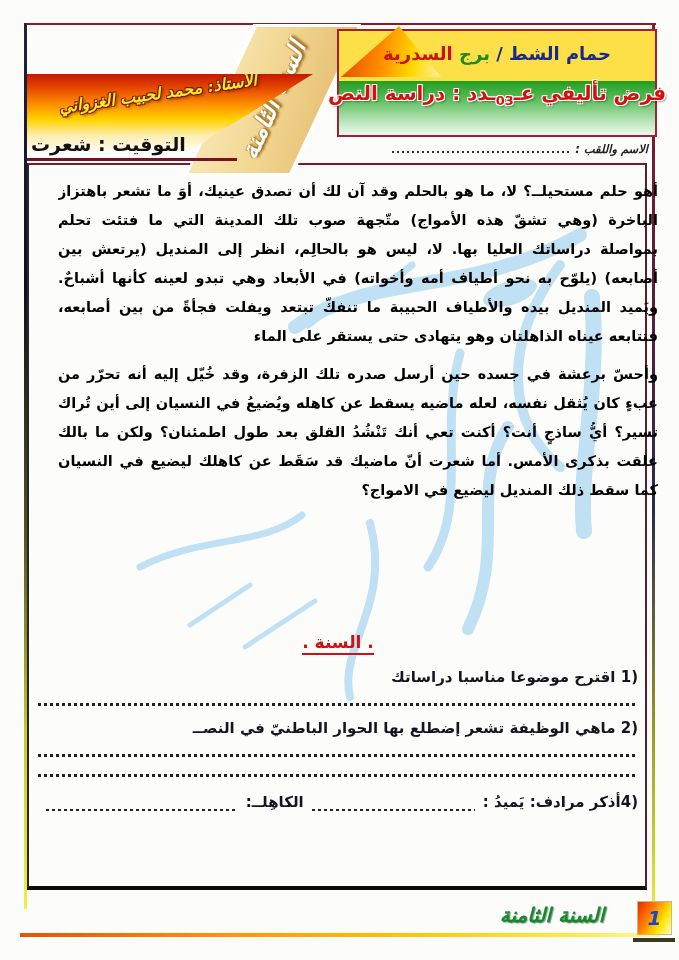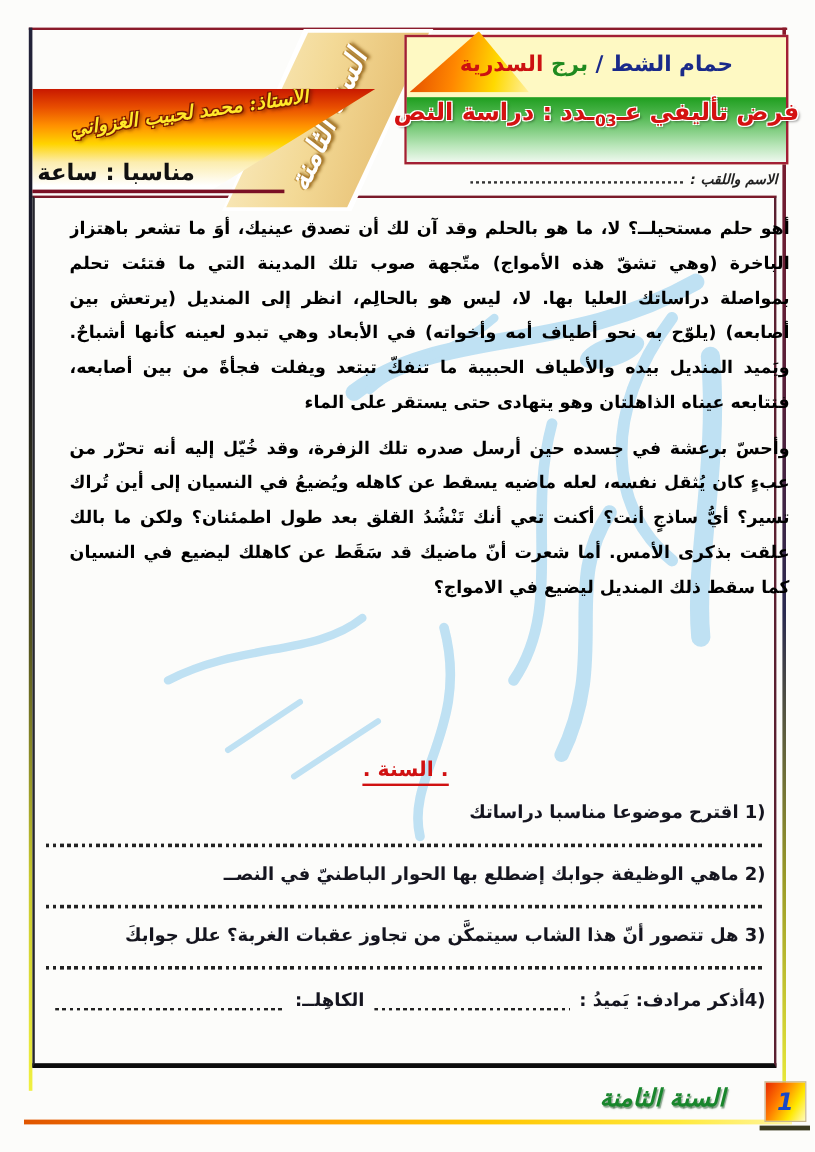--- a/index.html
+++ b/index.html
@@ -13,21 +13,21 @@
   .frame-right{position:absolute;left:652px;top:23px;width:3px;height:886px;
     background:linear-gradient(to bottom,#8a1a2a 0%,#55203a 35%,#2a2a50 55%,#9a9a28 80%,#eaea3a 100%);}
 
   
   .content-box{position:absolute;left:27px;top:163px;width:616px;height:721px;
     border-top:2px solid #7a1a2a;border-right:2px solid #5a2030;
     border-left:2px solid #26262e;border-bottom:4px solid #0c0c0c;}
 
   
   .header-box{position:absolute;left:337px;top:29px;width:316px;height:104px;
-    background:#fef9c3;border:2px solid #a21f35;z-index:5;}
+    background:#fde047;border:2px solid #a21f35;z-index:5;}
   .header-triangle{position:absolute;left:2px;top:-5px;width:100px;height:51px;
     clip-path:polygon(58% 0,0 100%,100% 100%);
     background:linear-gradient(100deg,#e04400 0%,#ff8800 40%,#ffd900 72%,#fff0a0 100%);z-index:1;}
   .school-line{position:relative;z-index:2;height:46px;line-height:46px;text-align:center;
     direction:rtl;font-weight:bold;font-size:18px;white-space:nowrap;}
   .school-part1{color:#1a2a8a;} .school-part2{color:#1f8a1f;} .school-part3{color:#cc1111;}
   .green-band{position:absolute;left:0;bottom:0;width:100%;height:54px;z-index:2;
     background:linear-gradient(to bottom,#1f9e1f 0%,#53b953 30%,#b9e6b9 75%,#eef8ee 100%);
     display:flex;align-items:flex-start;justify-content:center;}
   .exam-title{direction:rtl;color:#d41111;font-weight:bold;font-size:20px;white-space:nowrap;
@@ -120,21 +120,21 @@
     </div>
     <div class="green-band">
       <div class="exam-title">
         <span>فرض تأليفي عـ</span><span class="exam-num">03</span><span>ـدد : دراسة النص</span>
       </div>
     </div>
   </div>
 
   <div class="banner">
     <div class="teacher-cal">الأستاذ: محمد لحبيب الغزواني</div>
-    <div class="timing">مناسبا : ساعة</div>
+    <div class="timing">التوقيت : شعرت</div>
   </div>
   <div class="banner-underline"></div>
 
   <div class="gold-band">
     <div class="gold-inner"></div>
     <div class="grade-cal">السنة الثامنة</div>
   </div>
 
   <div class="name-line">
     <span>الاسم واللقب :</span>
@@ -166,27 +166,23 @@
     <div class="fahm-title">
       <span>. السنة .</span>
     </div>
     <div class="q">
       <span class="qnum">1)</span>
       <span>اقترح موضوعا مناسبا دراساتك</span>
     </div>
     <div class="answer-dots"></div>
     <div class="q">
       <span class="qnum">2)</span>
-      <span>ماهي الوظيفة جوابك إضطلع بها الحوار الباطنيّ في النصــ</span>
+      <span>ماهي الوظيفة تشعر إضطلع بها الحوار الباطنيّ في النصــ</span>
     </div>
     <div class="answer-dots"></div>
-    <div class="q">
-      <span class="qnum">3)</span>
-      <span>هل تتصور أنّ هذا الشاب سيتمكَّن من تجاوز عقبات الغربة؟ علل جوابكَ</span>
-    </div>
     <div class="answer-dots"></div>
     <div class="q q4">
       <span class="qnum">4)</span>
       <span>أذكر مرادف: يَميدُ :</span>
       <span class="inline-dots first"></span>
       <span>الكاهِلــ:</span>
       <span class="inline-dots"></span>
     </div>
   </div>
 

